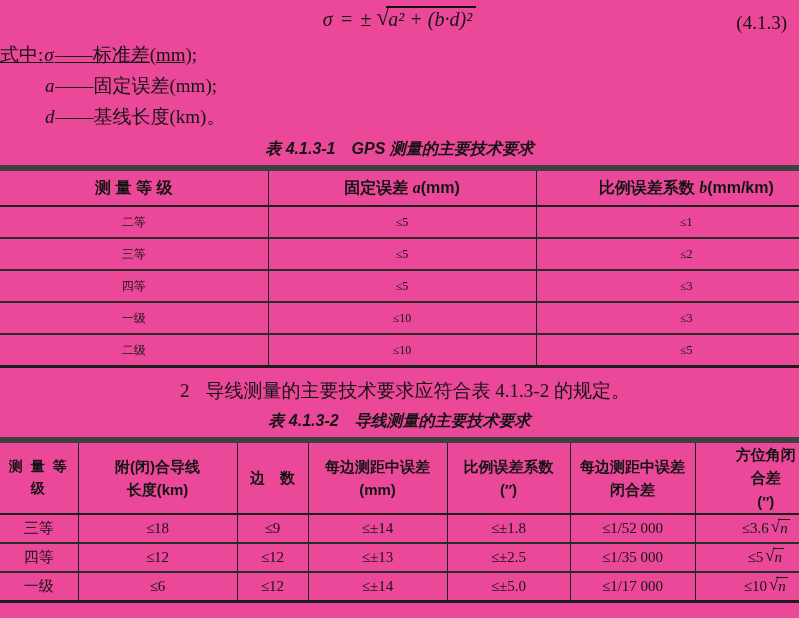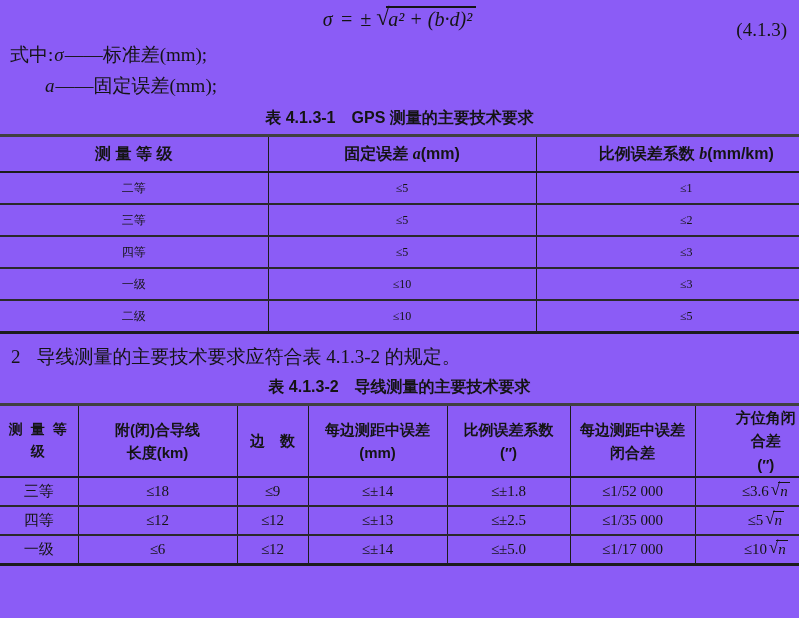--- a/index.html
+++ b/index.html
@@ -1,44 +1,45 @@
 <!DOCTYPE html>
 <html><head>
 <meta charset="utf-8">
 <style>
   html,body{margin:0;padding:0;background:#e8e8e4;}
   .page{
     width:799px;height:618px;margin:0 auto;position:relative;
-    background:#8b5cf6;color:#141414;overflow:hidden;box-sizing:border-box;
+    background:#ec4899;color:#141414;overflow:hidden;box-sizing:border-box;
     font-family:"Liberation Serif","DejaVu Serif",serif;
   }
   
   .formula-line{position:relative;text-align:center;padding-top:5px;height:30px;font-size:20px;}
   .f-lhs{font-style:italic;letter-spacing:1px;}
   .sqrt-sign{font-style:normal;font-size:24px;display:inline-block;transform:translateY(-1px);margin:0 -3px 0 4px;}
   .radicand{font-style:italic;border-top:2px solid #141414;padding:0 4px 0 2px;}
-  .eq-number{position:absolute;right:12px;top:19px;font-size:19px;font-style:normal;}
+  .eq-number{position:absolute;right:12px;top:12px;font-size:19px;font-style:normal;}
   
   .defs{font-size:19px;line-height:31px;margin-top:4px;}
   .def-line{white-space:nowrap;height:31px;}
   .def-line .sym{font-style:italic;padding:0 1px;}
   .def-indent{padding-left:44px;}
-  .def-first{padding-left:10px;}
+  .def-first{padding-left:0;text-decoration:underline;}
   
   .tbl-title{
     text-align:center;font-weight:bold;font-size:16px;
     font-family:"Liberation Sans","DejaVu Sans",sans-serif;
     margin:7px 0 5px 0;
+    font-style:italic;
   }
   
-  .para{font-size:19px;margin:10px 0 2px 0;padding-left:11px;}
+  .para{font-size:19px;margin:10px 0 2px 0;padding-left:11px;text-align:center;}
   .para .pnum{padding-right:16px;}
   
   table{width:799px;table-layout:fixed;border-collapse:collapse;
-        border-top:3px solid #404040;border-bottom:3px solid #1c1c1c;}
+        border-top:6px solid #404040;border-bottom:3px solid #1c1c1c;}
   th,td{text-align:center;vertical-align:middle;border-right:1px solid #1c1c1c;padding:0;}
   th:last-child,td:last-child{border-right:none;padding-left:37px;}
   th{border-bottom:2px solid #1c1c1c;font-weight:bold;
      font-family:"Liberation Sans","DejaVu Sans",sans-serif;}
   td{border-top:2px solid #2a2a2a;font-size:12px;}
   .t1 th{height:34px;font-size:16px;}
   .t1 td{height:30px;}
   .t2 th{height:66px;font-size:15px;line-height:1.55;}
   .t2 td{height:27px;font-size:15px;}
   .t2 .grade-head{font-size:14px;letter-spacing:2px;}
@@ -55,20 +56,23 @@
     <span class="f-lhs">σ = ±</span><span class="sqrt-sign">√</span><span class="radicand">a² + (b·d)²</span>
     <span class="eq-number">(4.1.3)</span>
   </div>
 
   <div class="defs">
     <div class="def-line def-first">
       <span>式中:</span><span class="sym">σ</span><span>——标准差(mm);</span>
     </div>
     <div class="def-line def-indent">
       <span class="sym">a</span><span>——固定误差(mm);</span>
+    </div>
+    <div class="def-line def-indent">
+      <span class="sym">d</span><span>——基线长度(km)。</span>
     </div>
   </div>
 
   <div class="tbl-title">表 4.1.3-1　GPS 测量的主要技术要求</div>
 
   <table class="t1">
     <colgroup>
         <col style="width:268px">
         <col style="width:268px">
         <col style="width:263px">

